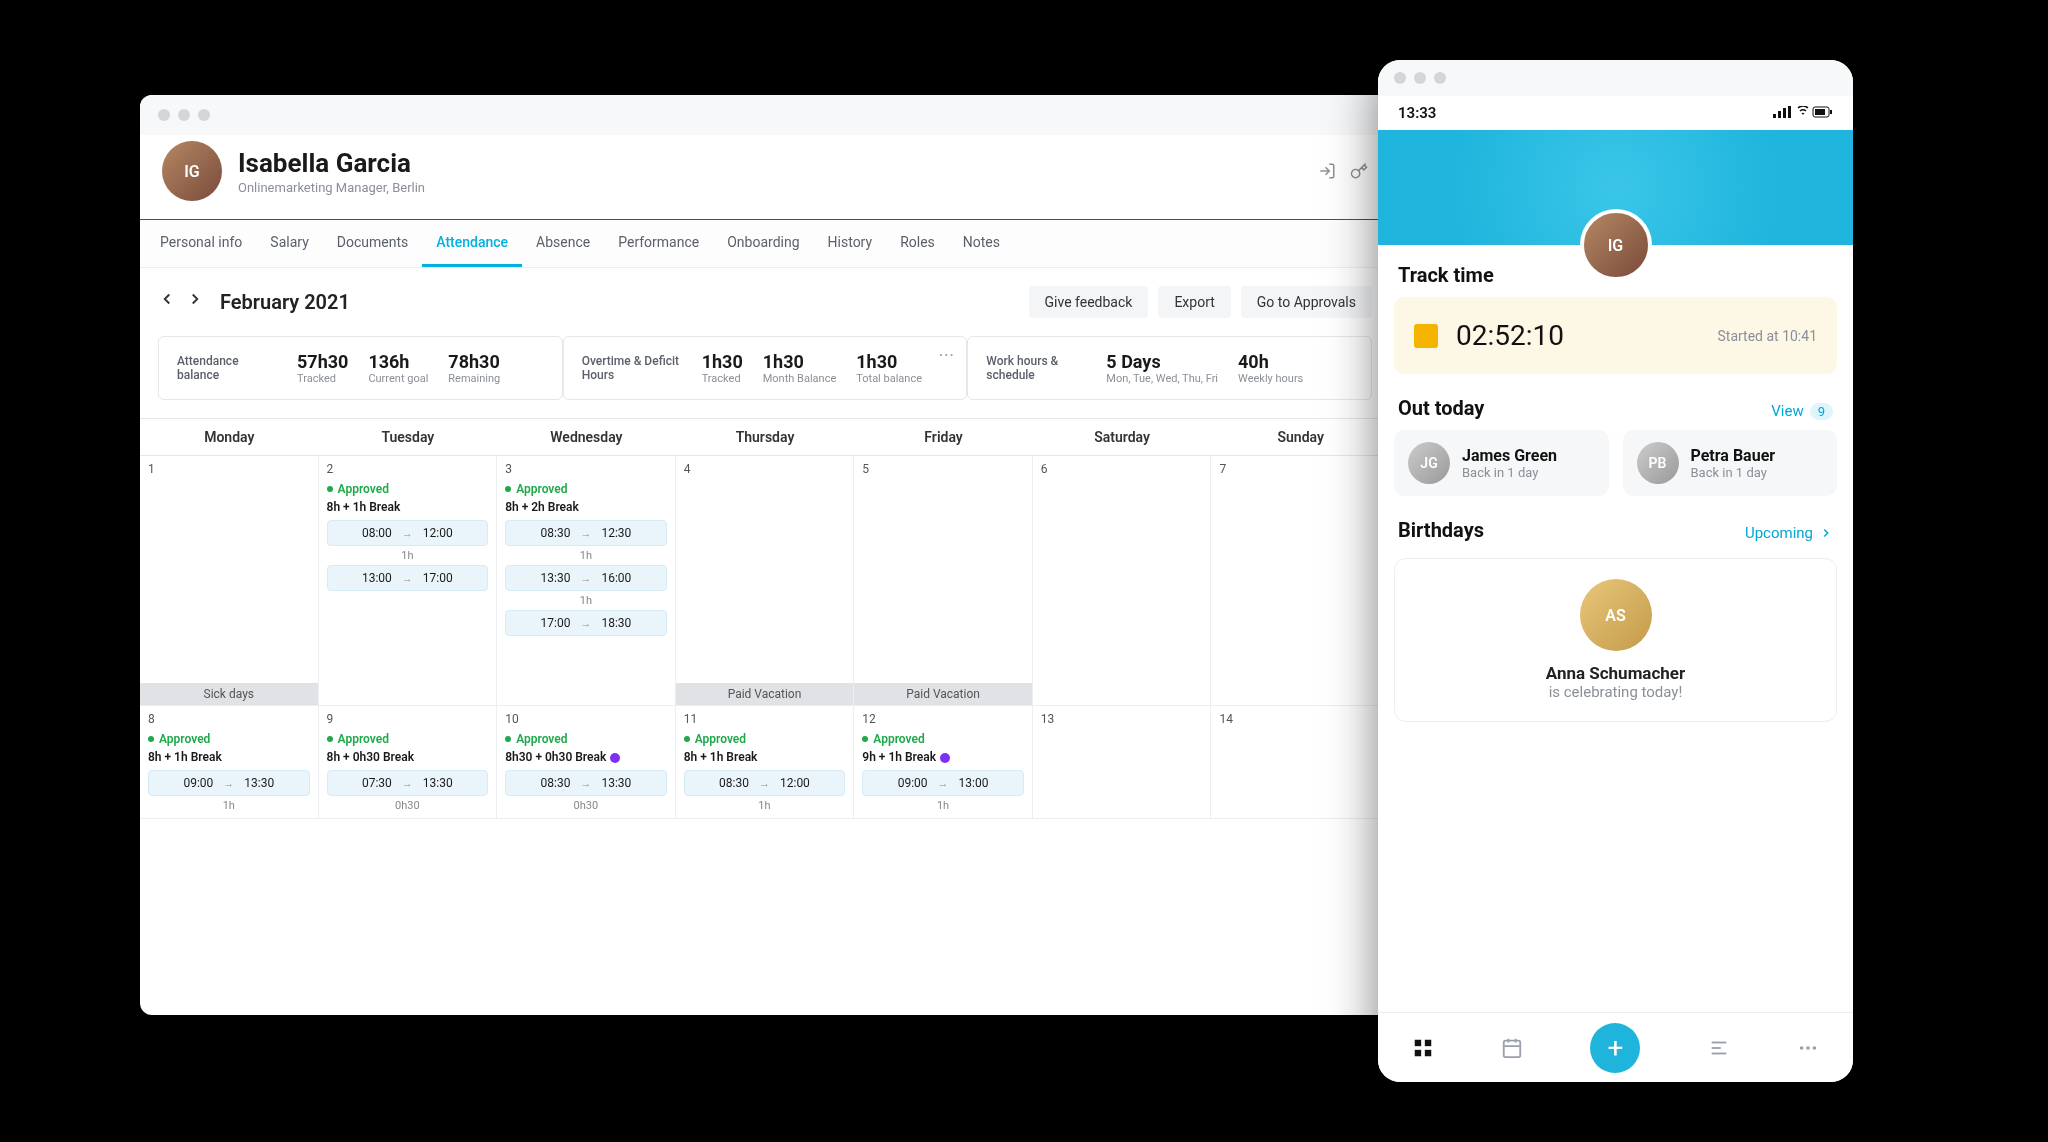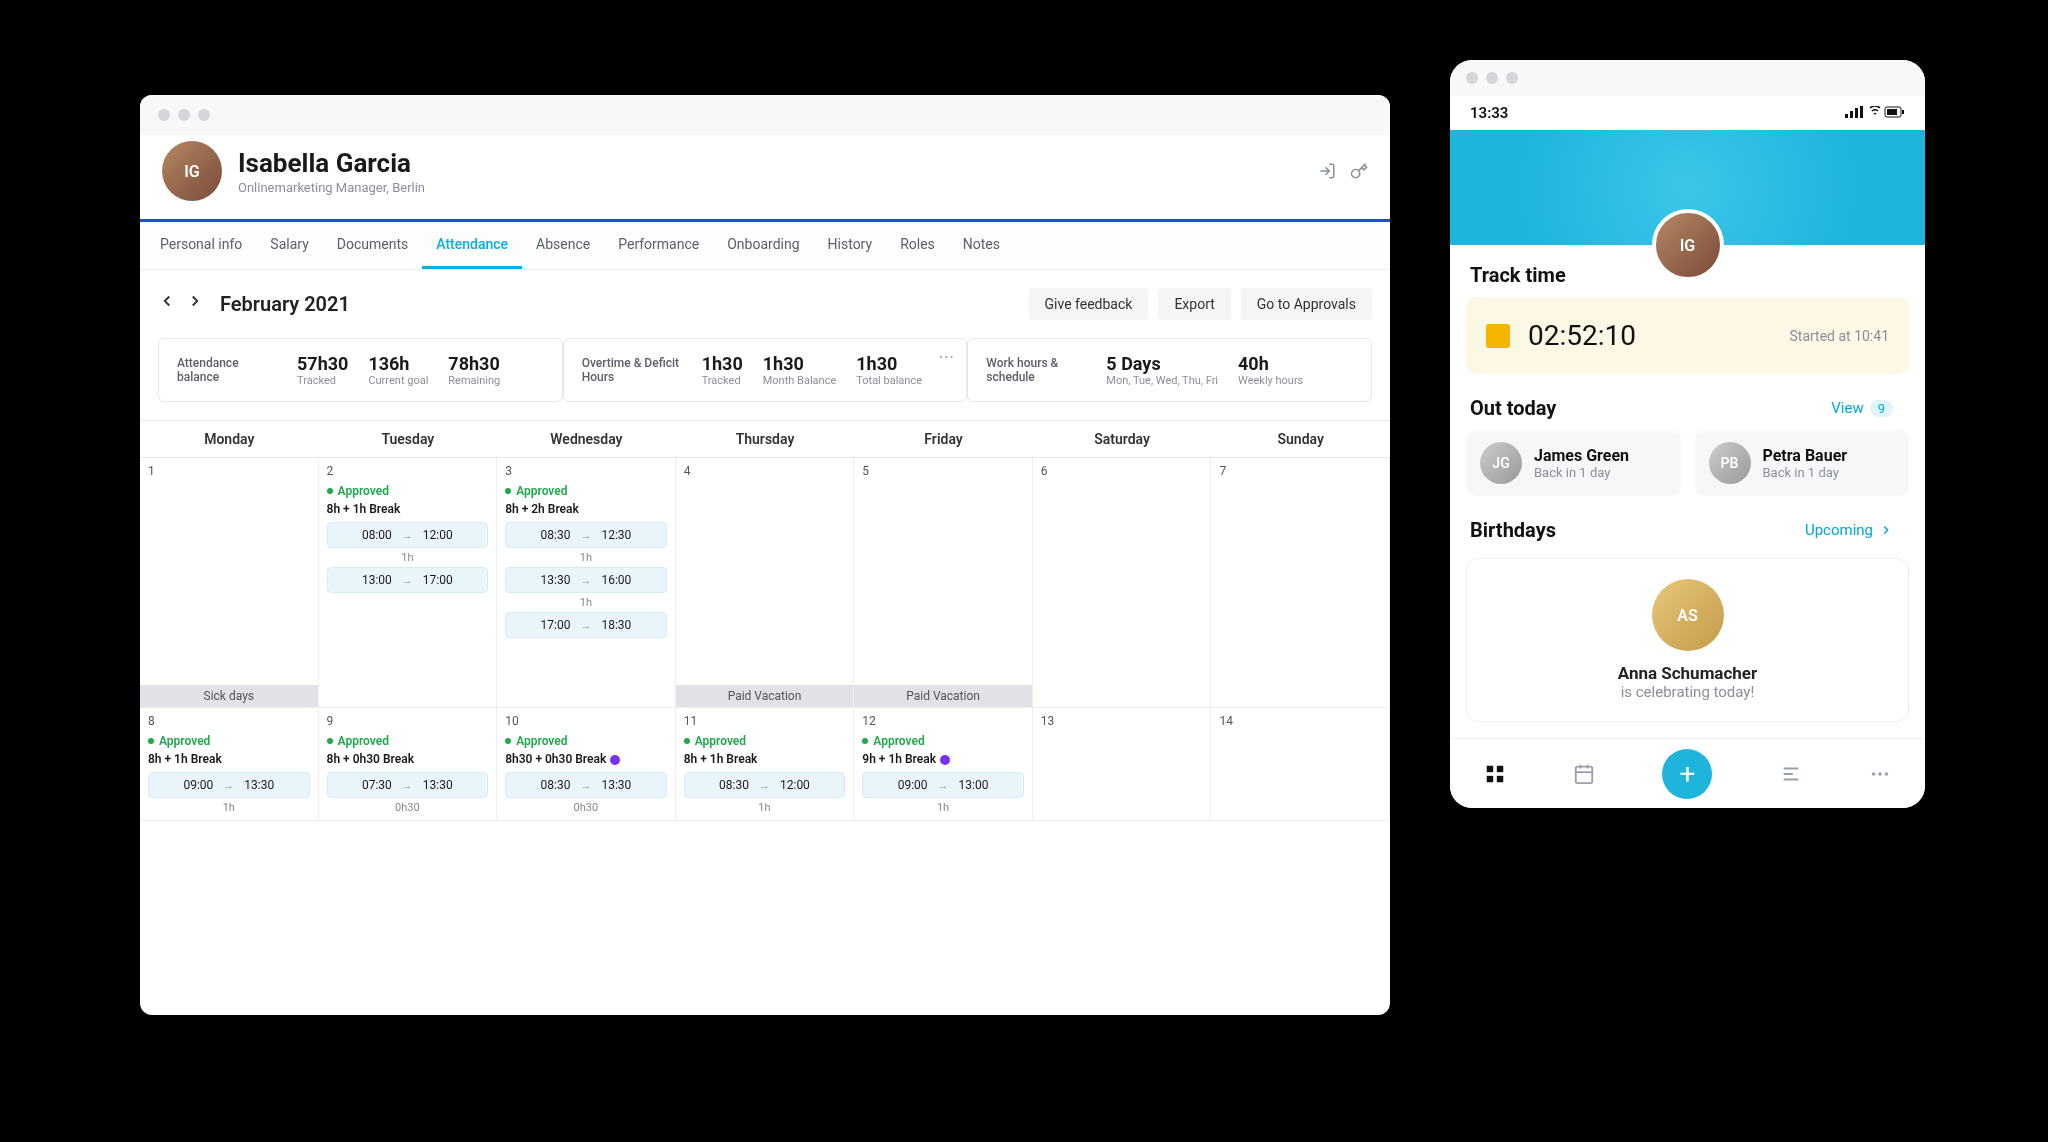--- a/index.html
+++ b/index.html
@@ -18,21 +18,21 @@
   .window-dots { display:flex; gap:8px; padding: 14px 18px; background: #f7f8f9; }
   .window-dot { width:12px; height:12px; border-radius:50%; background:#d4d6da; }
 
   .profile-header { display:flex; align-items:center; gap:16px; padding: 6px 22px 18px 22px; background:#fff; }
   .avatar { width:60px; height:60px; border-radius:50%; background: linear-gradient(135deg,#b58863,#7a4a3a); display:flex; align-items:center; justify-content:center; color:#fff; font-weight:600; }
   .avatar-lg { width:72px; height:72px; }
   .profile-name { font-size: 26px; font-weight: 700; color:#1a1a1a; }
   .profile-sub { font-size: 13px; color:#8a8f98; margin-top:2px; }
   .header-icons { margin-left:auto; display:flex; gap:14px; color:#8a8f98; }
 
-  .tabs { display:flex; gap:0; padding: 0 6px; border-top:3px solid #1d4ed8; border-bottom:1px solid #eceef1; background:#fdfdfe; }
+  .tabs { display:flex; gap:0; padding: 0 6px; border-top:1px solid #1d4ed8; border-bottom:1px solid #eceef1; background:#fdfdfe; }
   .tab { padding: 14px 14px; font-size: 14px; color:#5a5f6a; cursor:pointer; }
   .tab.active { color:#00b1e1; border-bottom: 3px solid #00b1e1; font-weight:500; }
 
   .toolbar { display:flex; align-items:center; padding: 18px 18px; gap:10px; }
   .month-nav { display:flex; gap:10px; }
   .chev { width:18px; height:18px; color:#333; cursor:pointer; }
   .month-title { font-size: 20px; font-weight:600; color:#222; margin-left:6px; }
   .toolbar-spacer { flex:1; }
   .btn { padding: 8px 16px; font-size:14px; color:#333; background:#f4f5f7; border-radius:4px; cursor:pointer; }
 
@@ -55,39 +55,39 @@
   .summary { font-size:12px; font-weight:600; color:#1a1a1a; margin:4px 0 6px 4px; }
   .summary .badge-dot { display:inline-block; width:10px; height:10px; border-radius:50%; background:#7b2ff7; margin-left:4px; vertical-align:middle; }
   .time-chip { background:#eaf5fb; border:1px solid #d5ecf6; border-radius:4px; padding:5px 8px; font-size:12px; color:#1a1a1a; margin:3px 4px; display:flex; align-items:center; justify-content:center; gap:10px; }
   .time-chip .arrow { color:#8a8f98; font-size:11px; }
   .break-lbl { text-align:center; font-size:11px; color:#888; margin:2px 0; }
   .banner { position:absolute; left:0; right:0; bottom:0; background:#e0e2e6; color:#555; font-size:12px; text-align:center; padding:4px 0; }
 
   
   .mobile-window {
     position: absolute;
-    left: 1450px; top: 60px;
-    width: 475px; height: 748px;
+    left: 1378px; top: 60px;
+    width: 475px; height: 1022px;
     background:#fff;
     border-radius: 22px;
     overflow:hidden;
     box-shadow: 0 10px 50px rgba(0,0,0,0.5);
   }
   .mobile-dots { display:flex; gap:8px; padding: 12px 16px; background:#f7f8f9; }
   .mobile-status { display:flex; justify-content:space-between; align-items:center; padding: 8px 20px; font-size:15px; font-weight:600; color:#111; background:#fff; }
   .mobile-hero { background: radial-gradient(circle at center, #3ac6e8 0%, #1eb4dc 70%); height: 115px; display:flex; justify-content:center; align-items:flex-end; }
   .mobile-hero .avatar { border:4px solid #fff; margin-bottom:-36px; }
   .greet { text-align:center; margin-top: 44px; }
   .greet-line { font-size:22px; color:#333; }
   .section-title { font-size:20px; font-weight:700; color:#111; padding: 18px 20px 10px 20px; }
   .track-card { margin: 0 16px; background:#fdf7e6; border-radius:10px; padding: 22px 20px; display:flex; align-items:center; gap:18px; }
   .stop-btn { width:24px; height:24px; background:#f5b400; border-radius:3px; }
   .track-time { font-size:28px; font-weight:400; color:#111; flex:1; }
   .track-sub { font-size:14px; color:#8a8f98; }
-  .row-head { display:flex; align-items:center; padding: 22px 32px 10px 20px; gap: 12px; }
+  .row-head { display:flex; align-items:flex-end; padding: 22px 20px 10px 20px; gap: 12px; }
   .row-head .section-title { padding:0; flex:1; }
   .link { color:#00a8d6; font-size:15px; font-weight:400; display:flex; align-items:center; gap:6px; }
   .count-badge { background:#e0f4fb; color:#00a8d6; border-radius:10px; padding:1px 8px; font-size:13px; }
   .out-row { display:flex; gap:14px; padding: 0 16px; }
   .person-card { flex:1; background:#f6f7f8; border-radius:10px; padding:12px 14px; display:flex; align-items:center; gap:12px; }
   .person-card .avatar { width:42px; height:42px; background:linear-gradient(135deg,#ccc,#999); font-size:14px; }
   .person-name { font-size:16px; font-weight:700; color:#111; }
   .person-sub { font-size:13px; color:#8a8f98; }
   .bday-card { margin:6px 16px 0 16px; border:1px solid #eceef1; border-radius:12px; padding: 20px; text-align:center; }
   .bday-name { font-size:17px; font-weight:700; color:#222; margin-top:12px; }

